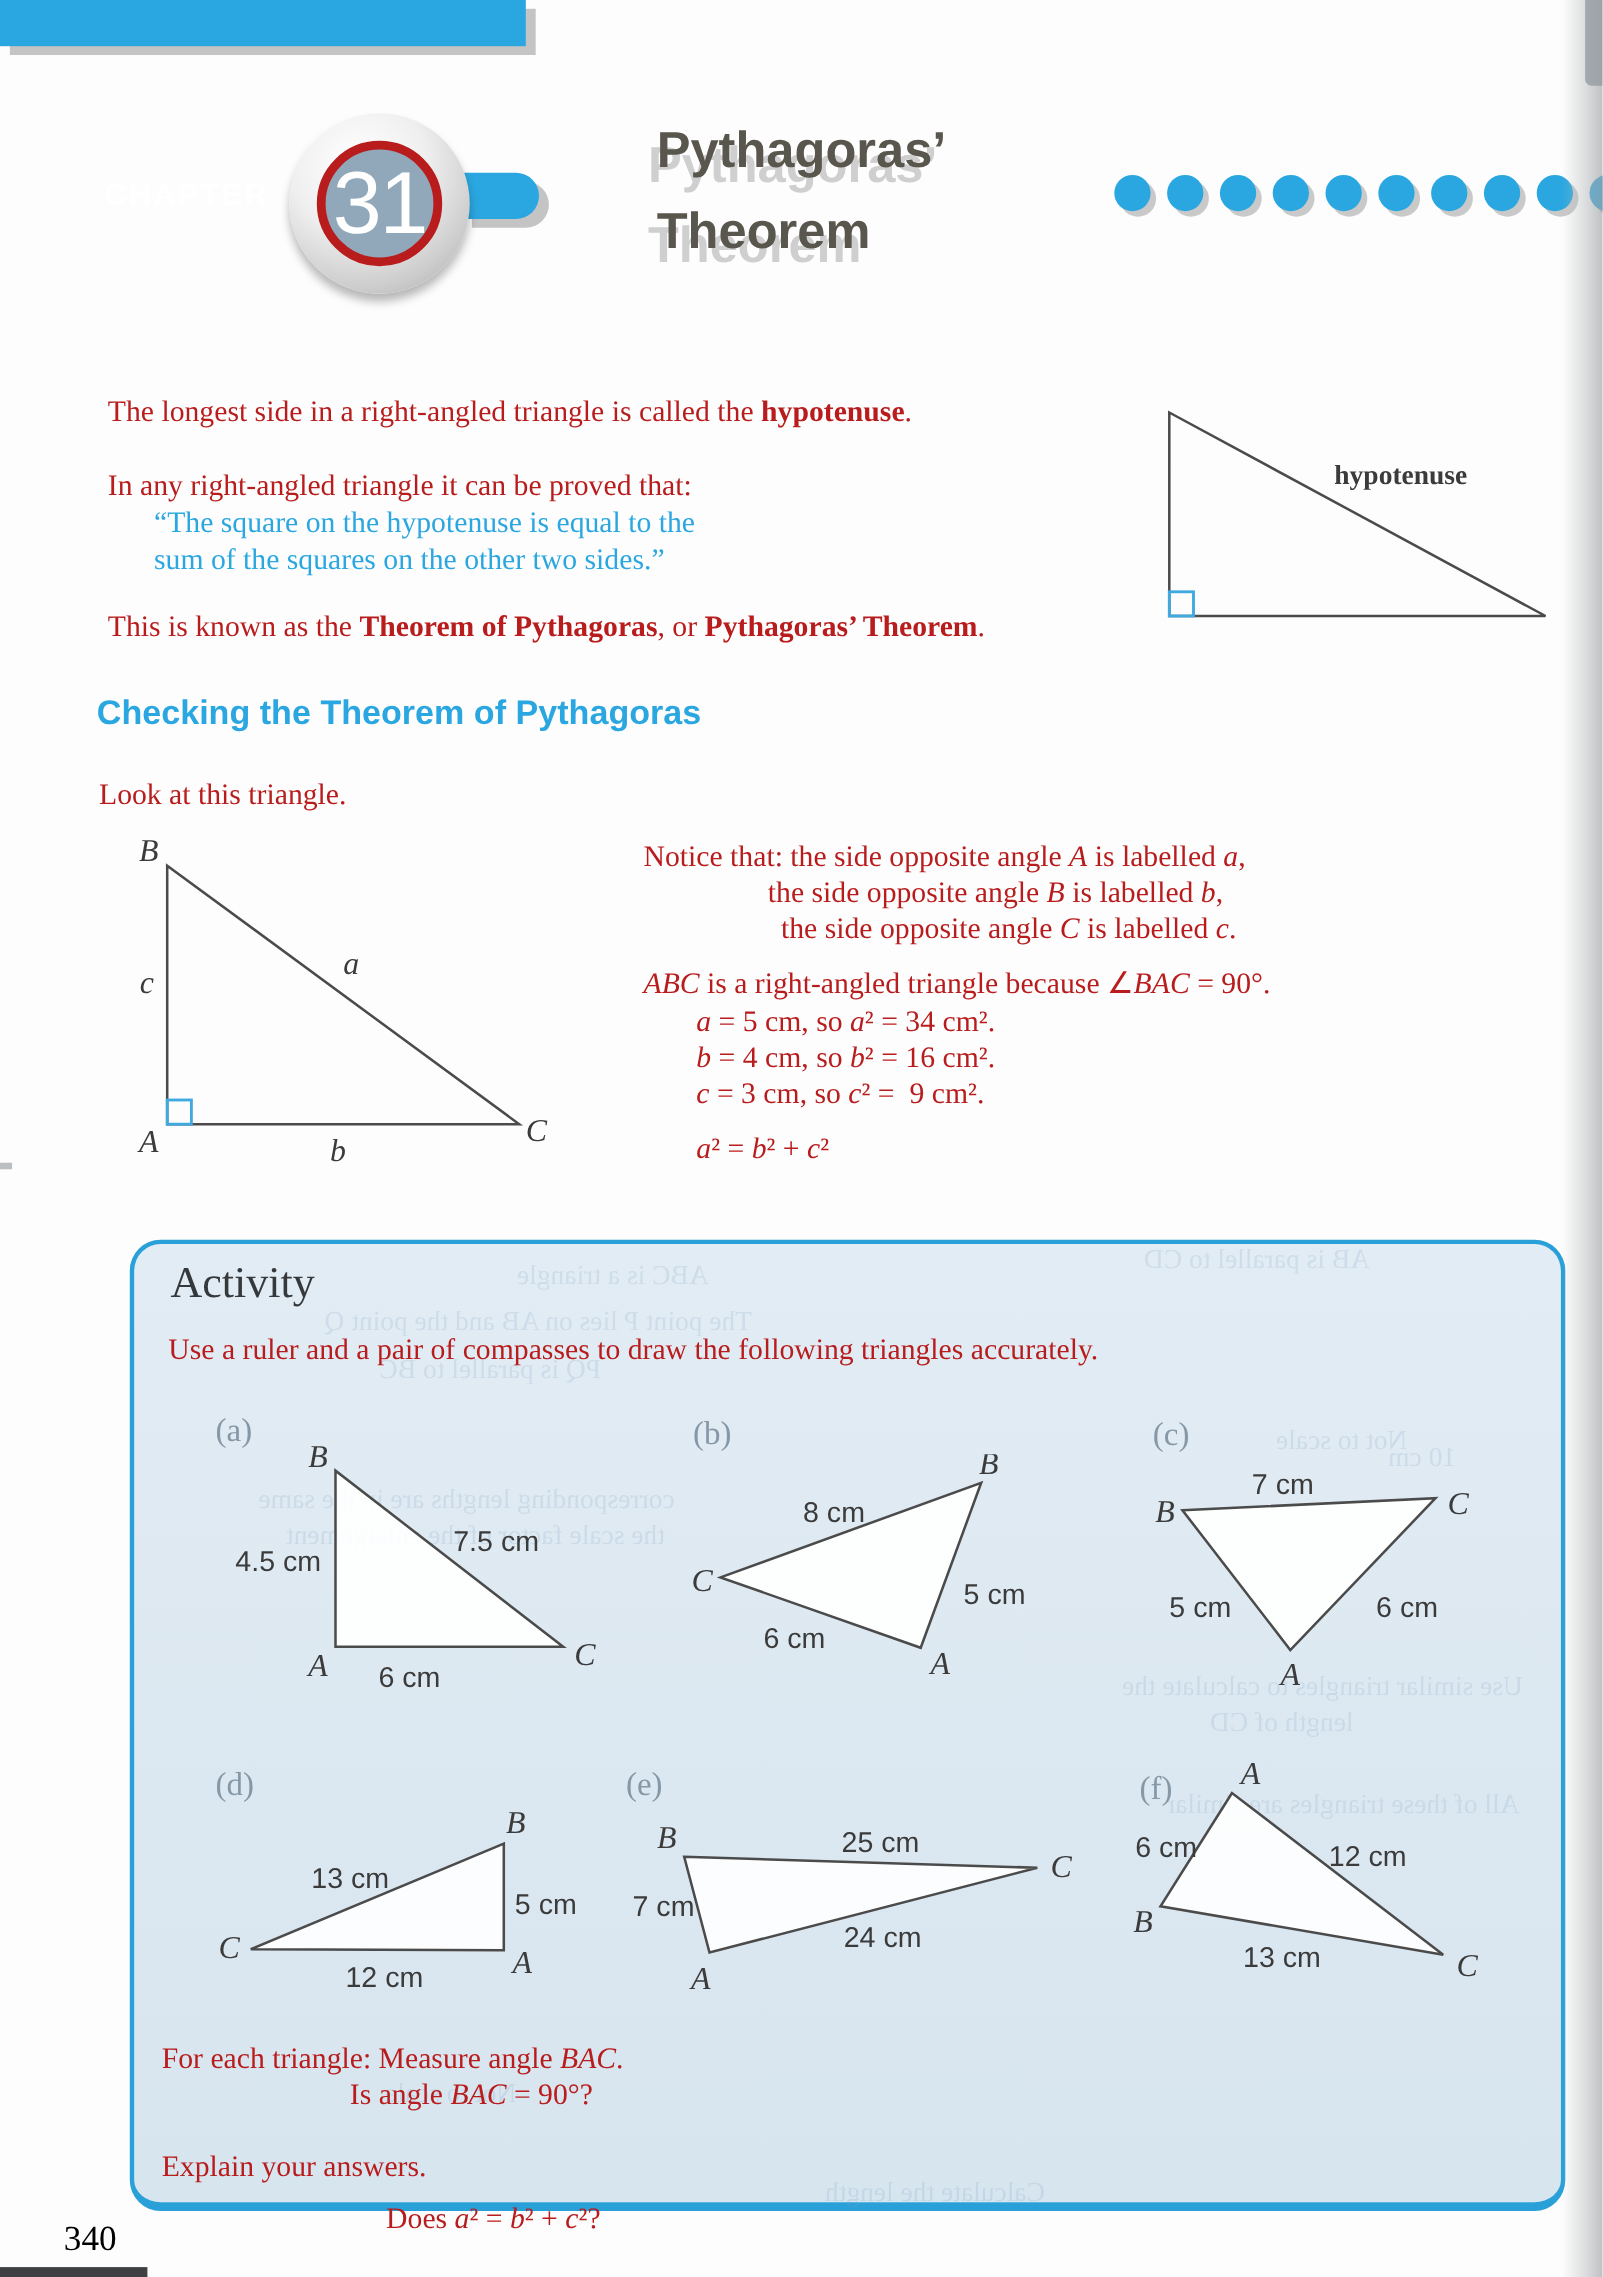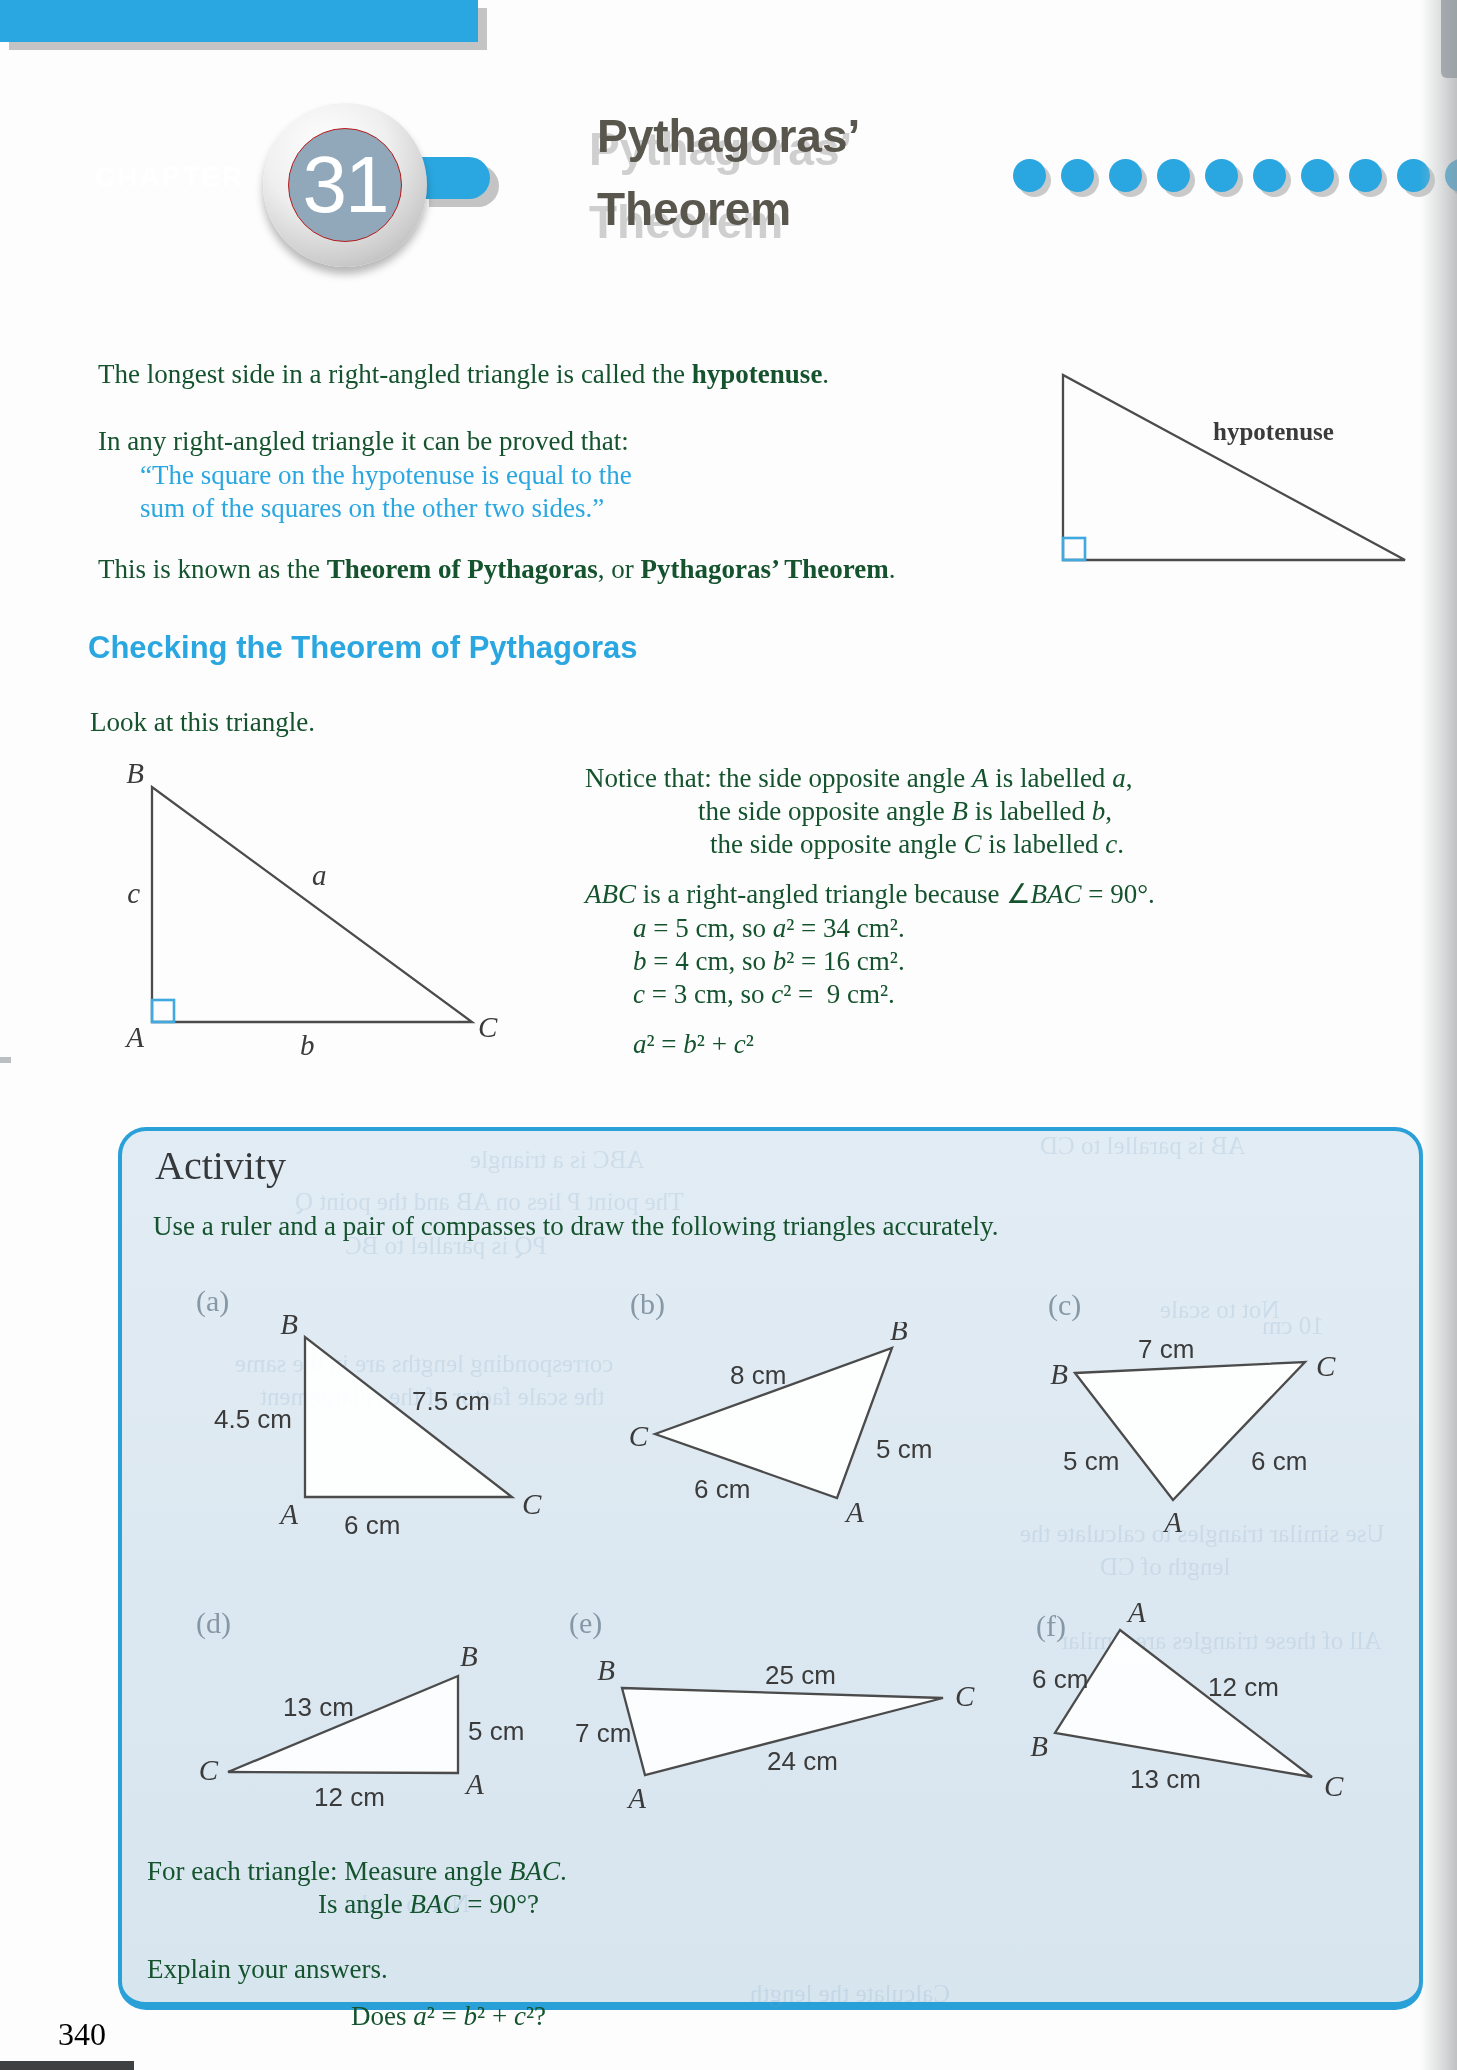--- a/index.html
+++ b/index.html
@@ -13,33 +13,33 @@
   .chapter-bar{left:0;top:157;width:478px;height:42px;background:#2aa7e0;
                box-shadow:9px 8px 0 #c4c4c4;}
   .chapter-label{left:95px;top:161px;font-family:"Liberation Sans",sans-serif;
                  font-weight:bold;font-size:28px;letter-spacing:2px;color:#ffffff;}
   .band-right{left:420px;top:157px;width:70px;height:42px;background:#2aa7e0;
               border-radius:0 21px 21px 0;box-shadow:9px 8px 0 #c4c4c4;}
   .badge-outer{left:263px;top:103px;width:164px;height:164px;border-radius:50%;
                background:radial-gradient(circle at 38% 28%,#ffffff 0%,#efefef 40%,#cdcdcd 72%,#a7a7a7 100%);
                box-shadow:0 7px 9px rgba(0,0,0,.28);}
   .badge-inner{left:288px;top:128px;width:114px;height:114px;border-radius:50%;
-               background:#90a8b9;border:1px solid #b91c1c;box-sizing:border-box;
+               background:#90a8b9;border:8px solid #b91c1c;box-sizing:border-box;
                display:flex;align-items:center;justify-content:center;}
   .badge-number{font-family:"Liberation Sans",sans-serif;font-size:80px;color:#ffffff;
                 font-weight:normal;letter-spacing:-2px;line-height:1;}
   .page-title{left:597px;top:100px;font-family:"Liberation Sans",sans-serif;
               font-weight:bold;font-size:46px;line-height:73px;color:#59564e;
               text-shadow:-8px 13px 0 #cfcfcf;}
   .dots{left:1013px;top:159px;height:40px;white-space:nowrap;}
   .dot{display:inline-block;width:33px;height:33px;border-radius:50%;background:#2aa7e0;
        margin-right:15px;box-shadow:5px 5px 0 #c9c9c9;}
 
   
-  .body-text{font-size:27px;line-height:33px;color:#14532d;white-space:nowrap;}
+  .body-text{font-size:27px;line-height:33px;color:#b91c1c;white-space:nowrap;}
   .blue-text{color:#2aa7e0;}
   .section-heading{left:88px;top:630px;font-family:"Liberation Sans",sans-serif;
                    font-weight:bold;font-size:31px;color:#2aa7e0;white-space:nowrap;}
 
   
   .fig line,.fig polygon{stroke:#4b4b4b;stroke-width:2.3;fill:none;}
   .fig polygon.filled{fill:#ffffff;fill-opacity:.92;}
   .fig .ra{stroke:#3fa9e0;stroke-width:2.6;fill:none;}
   .fig text{fill:#3b3b3b;}
   .fig .vtx{font-family:"Liberation Serif",serif;font-style:italic;font-size:29px;}

